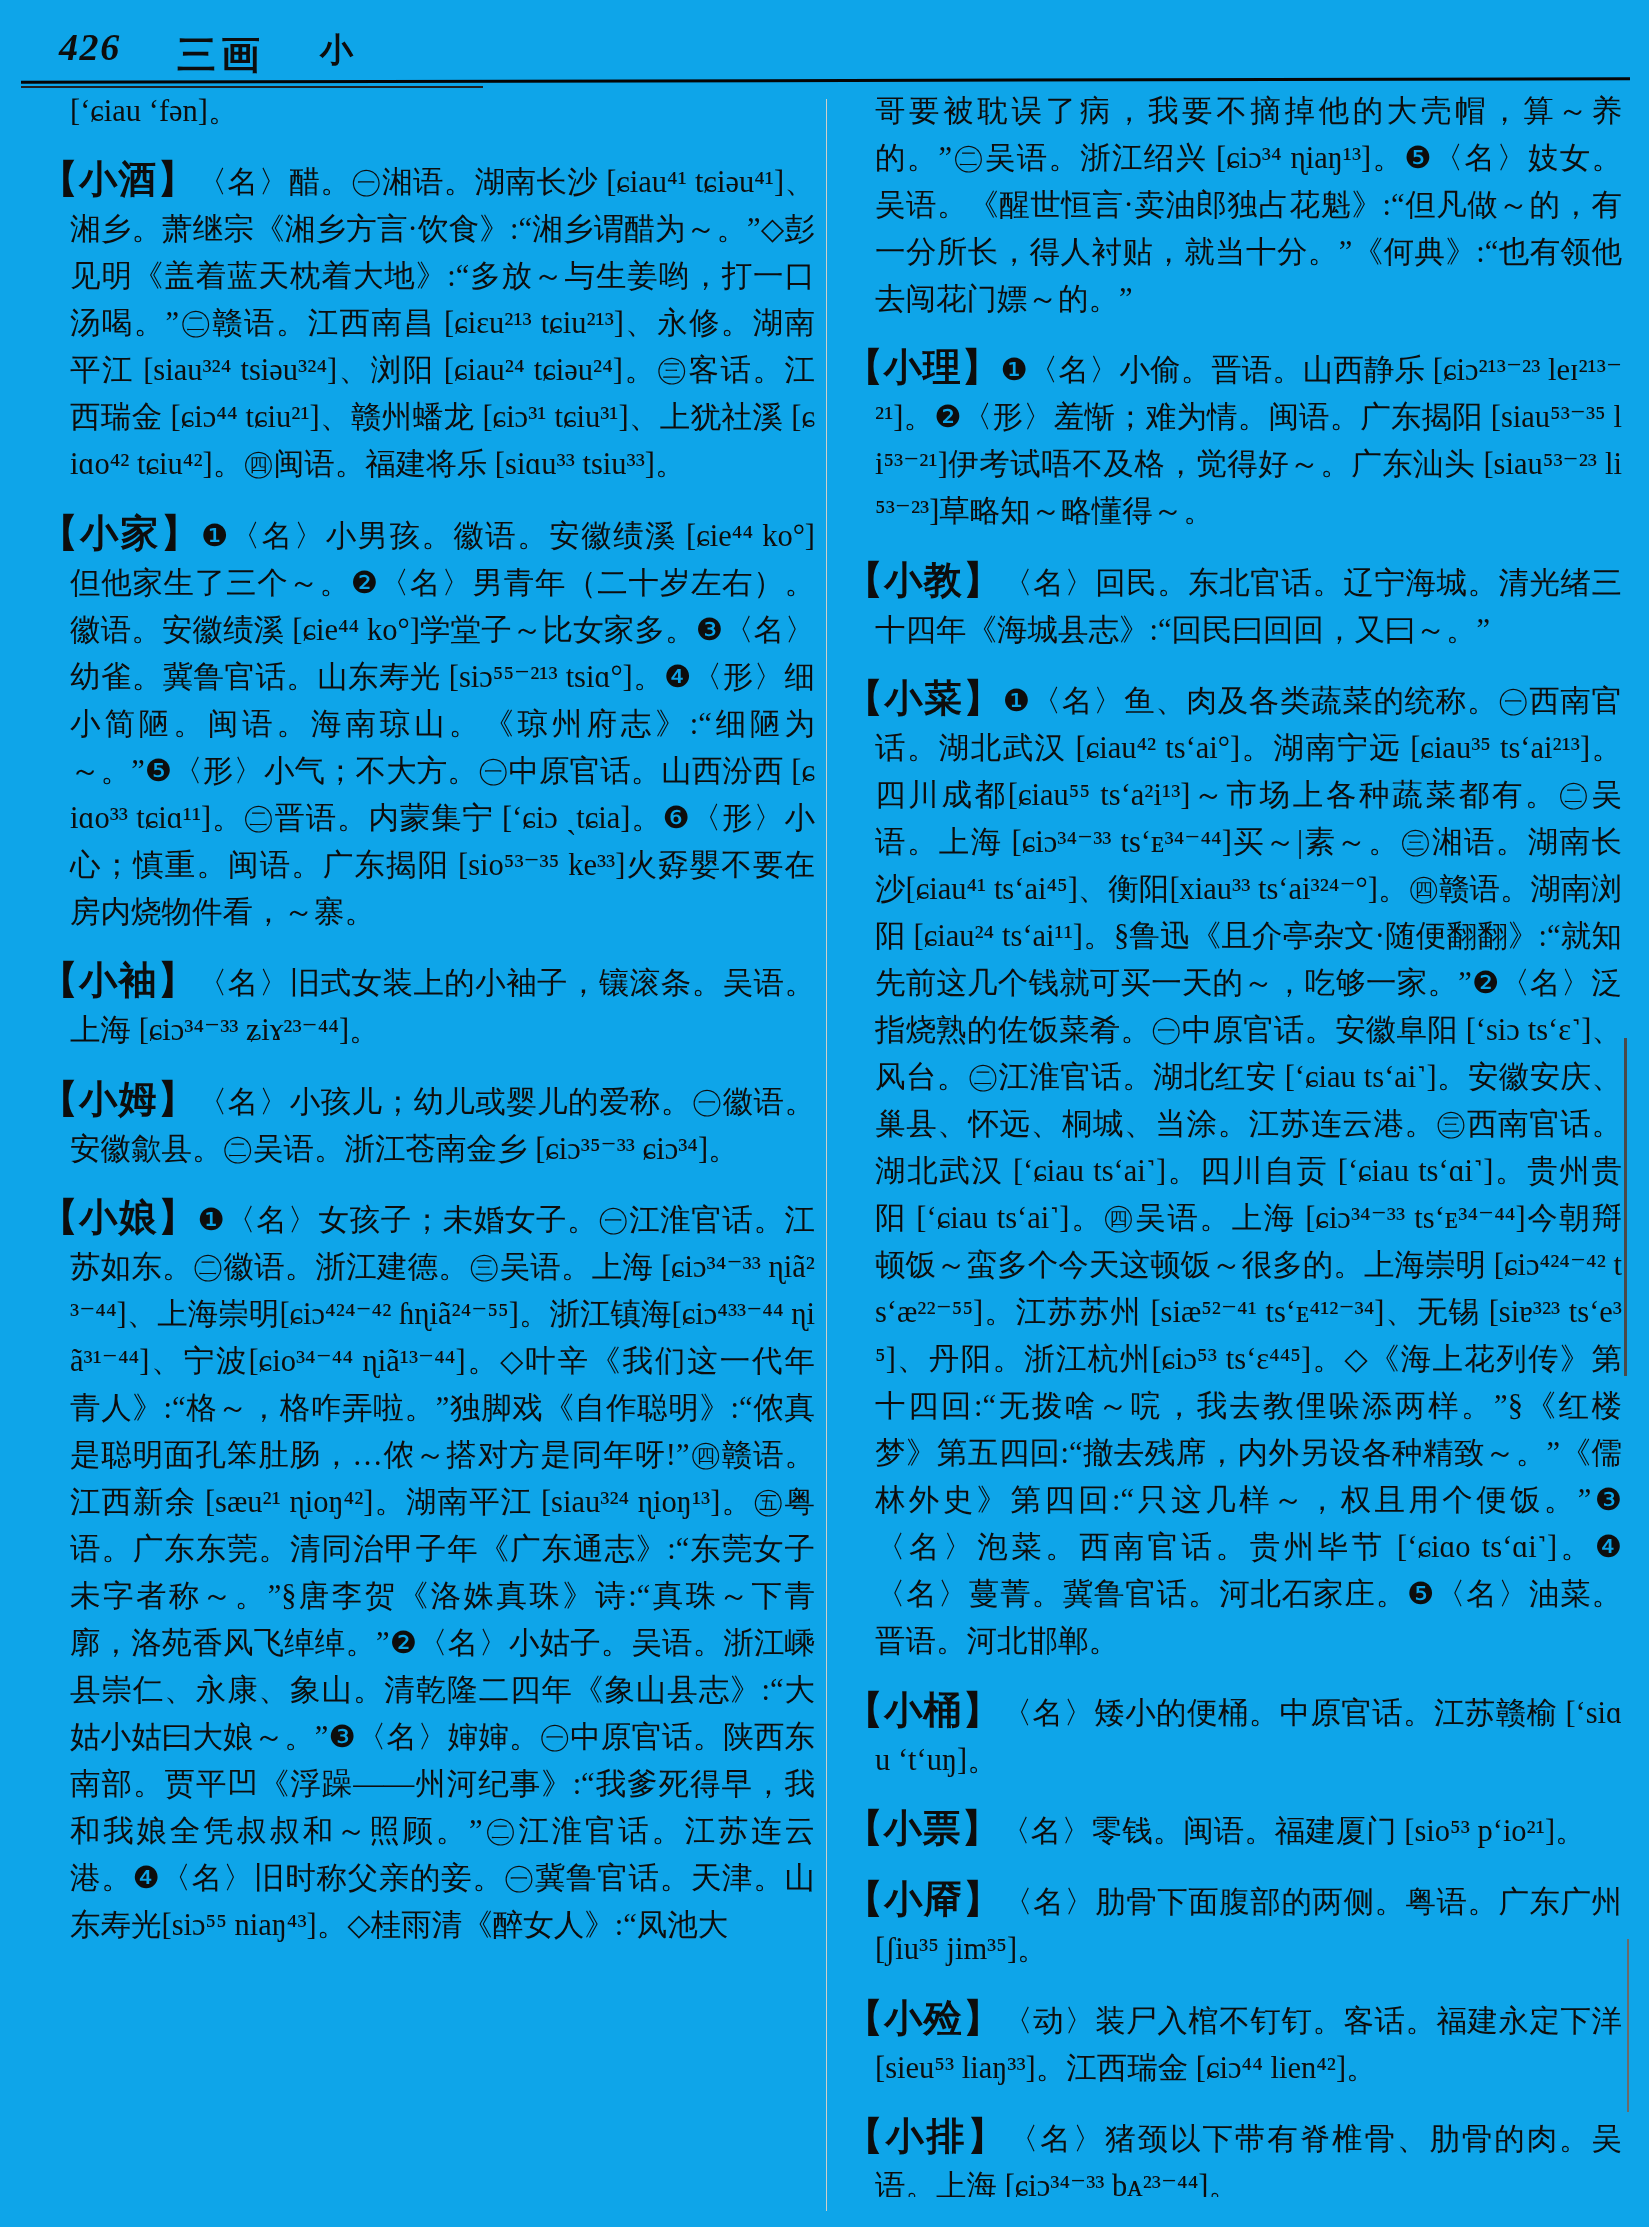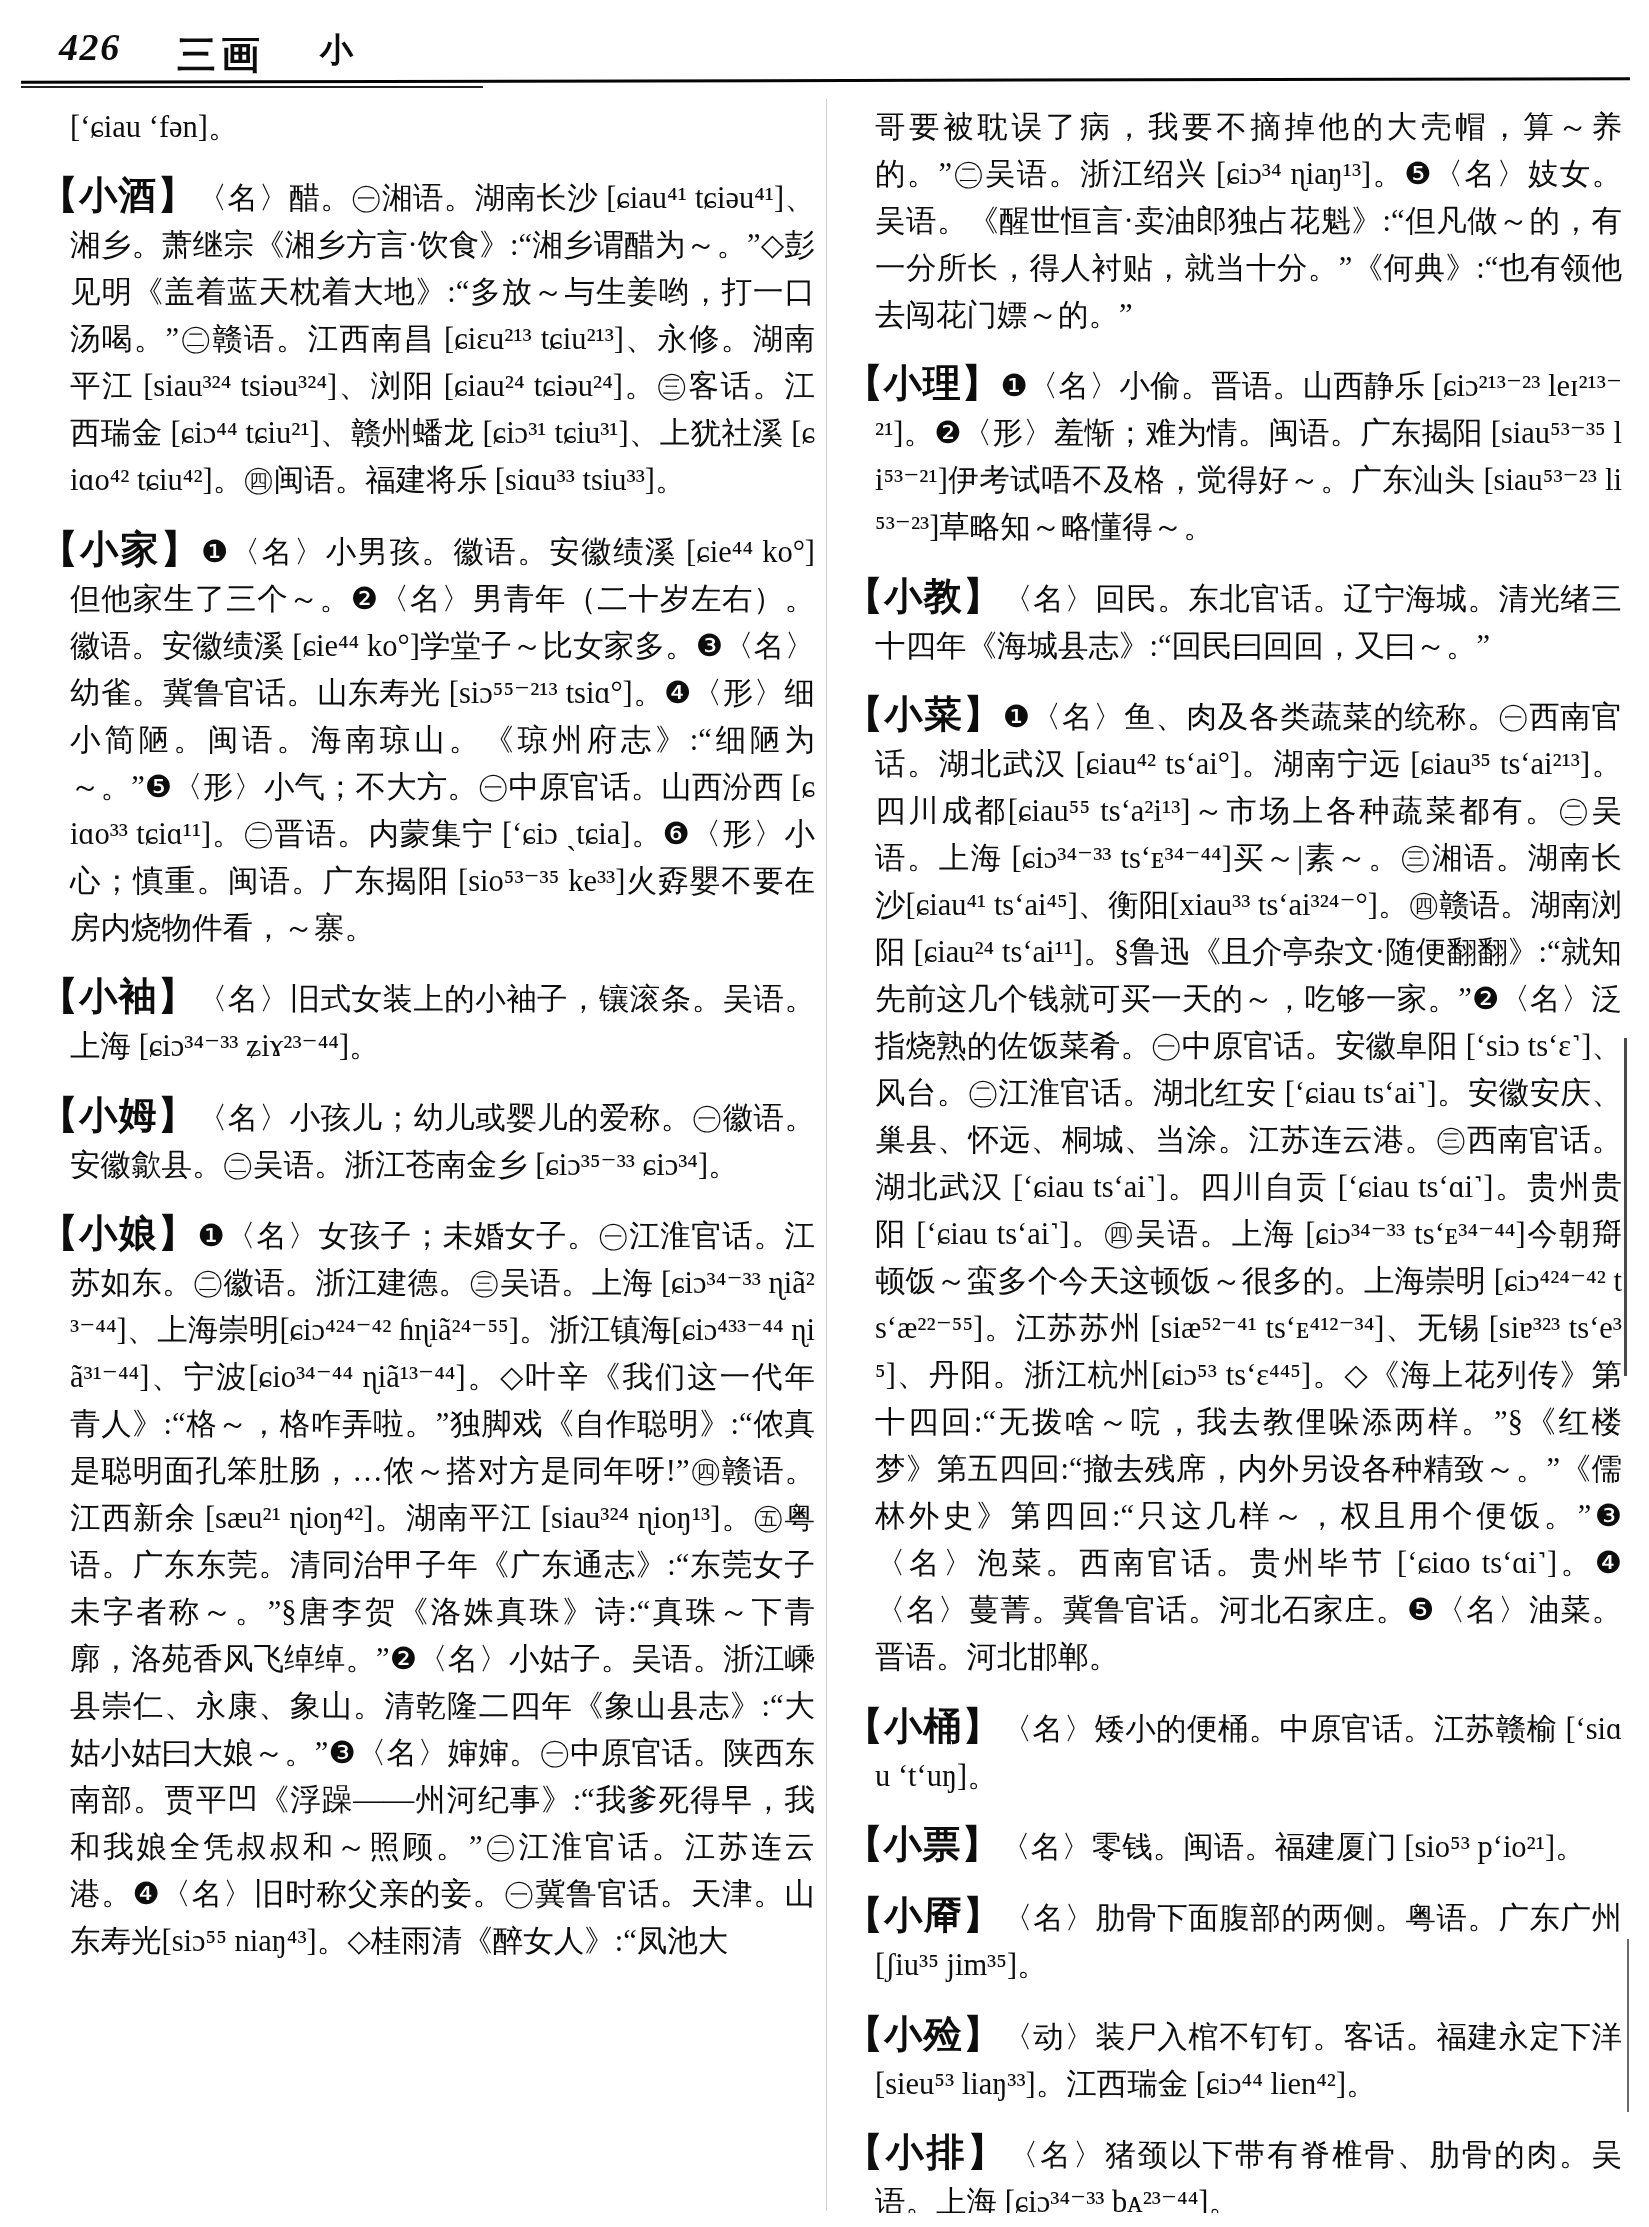--- a/index.html
+++ b/index.html
@@ -1,32 +1,32 @@
 <!DOCTYPE html>
 <html style="font-size:13.2px"><head>
 <meta charset="utf-8">
 <style>
   html,body{margin:0;padding:0;background:#e8e8e4;}
   .page{
     position:relative;width:1650px;height:2227px;margin:0 auto;
-    background:#ffffff;color:#0d0d0d;
+    background:#0ea5e9;color:#0d0d0d;
     font-family:"Liberation Serif","DejaVu Serif",serif;
     overflow:hidden;
   }
   .hdr{position:absolute;top:18px;left:0;width:1650px;height:58px;}
   .page-num{position:absolute;left:59px;top:6.6px;font-size:38px;font-weight:bold;font-style:italic;letter-spacing:1.6px;}
   .sec{position:absolute;left:177px;top:10px;font-size:39px;font-weight:600;letter-spacing:5px;}
   .rad{position:absolute;left:320px;top:10px;font-size:33px;font-weight:600;}
   .rule-a{position:absolute;top:79px;left:21.4px;width:1609px;height:3.3px;background:#050505;transform:rotate(-0.12deg);}
   .rule-b{position:absolute;top:86px;left:21.4px;width:462px;height:1.6px;background:#222;}
   .divider{position:absolute;top:99px;left:826px;width:0.8px;height:2112px;background:#cfcfc9;}
   .edge-mark1{position:absolute;left:1624px;top:1038px;width:2.5px;height:338px;background:#4a4a4a;}
   .edge-mark2{position:absolute;left:1627px;top:1939px;width:1.6px;height:173px;background:#6a6a6a;}
   .col{
-    position:absolute;top:104px;height:2109px;overflow:hidden;
+    position:absolute;top:88px;height:2109px;overflow:hidden;
     font-size:30.5px;line-height:47px;text-align:justify;
     word-break:break-all;
   }
   .col-left{left:40px;width:775px;}
   .col-right{left:845px;width:777px;}
   .cont{padding-left:30px;margin:0 0 21.4px 0;}
   .entry{padding-left:30px;text-indent:-30px;margin:0 0 21.4px 0;}
   .hw{font-weight:bold;font-size:38px;letter-spacing:0.8px;}
 </style>
 </head>

